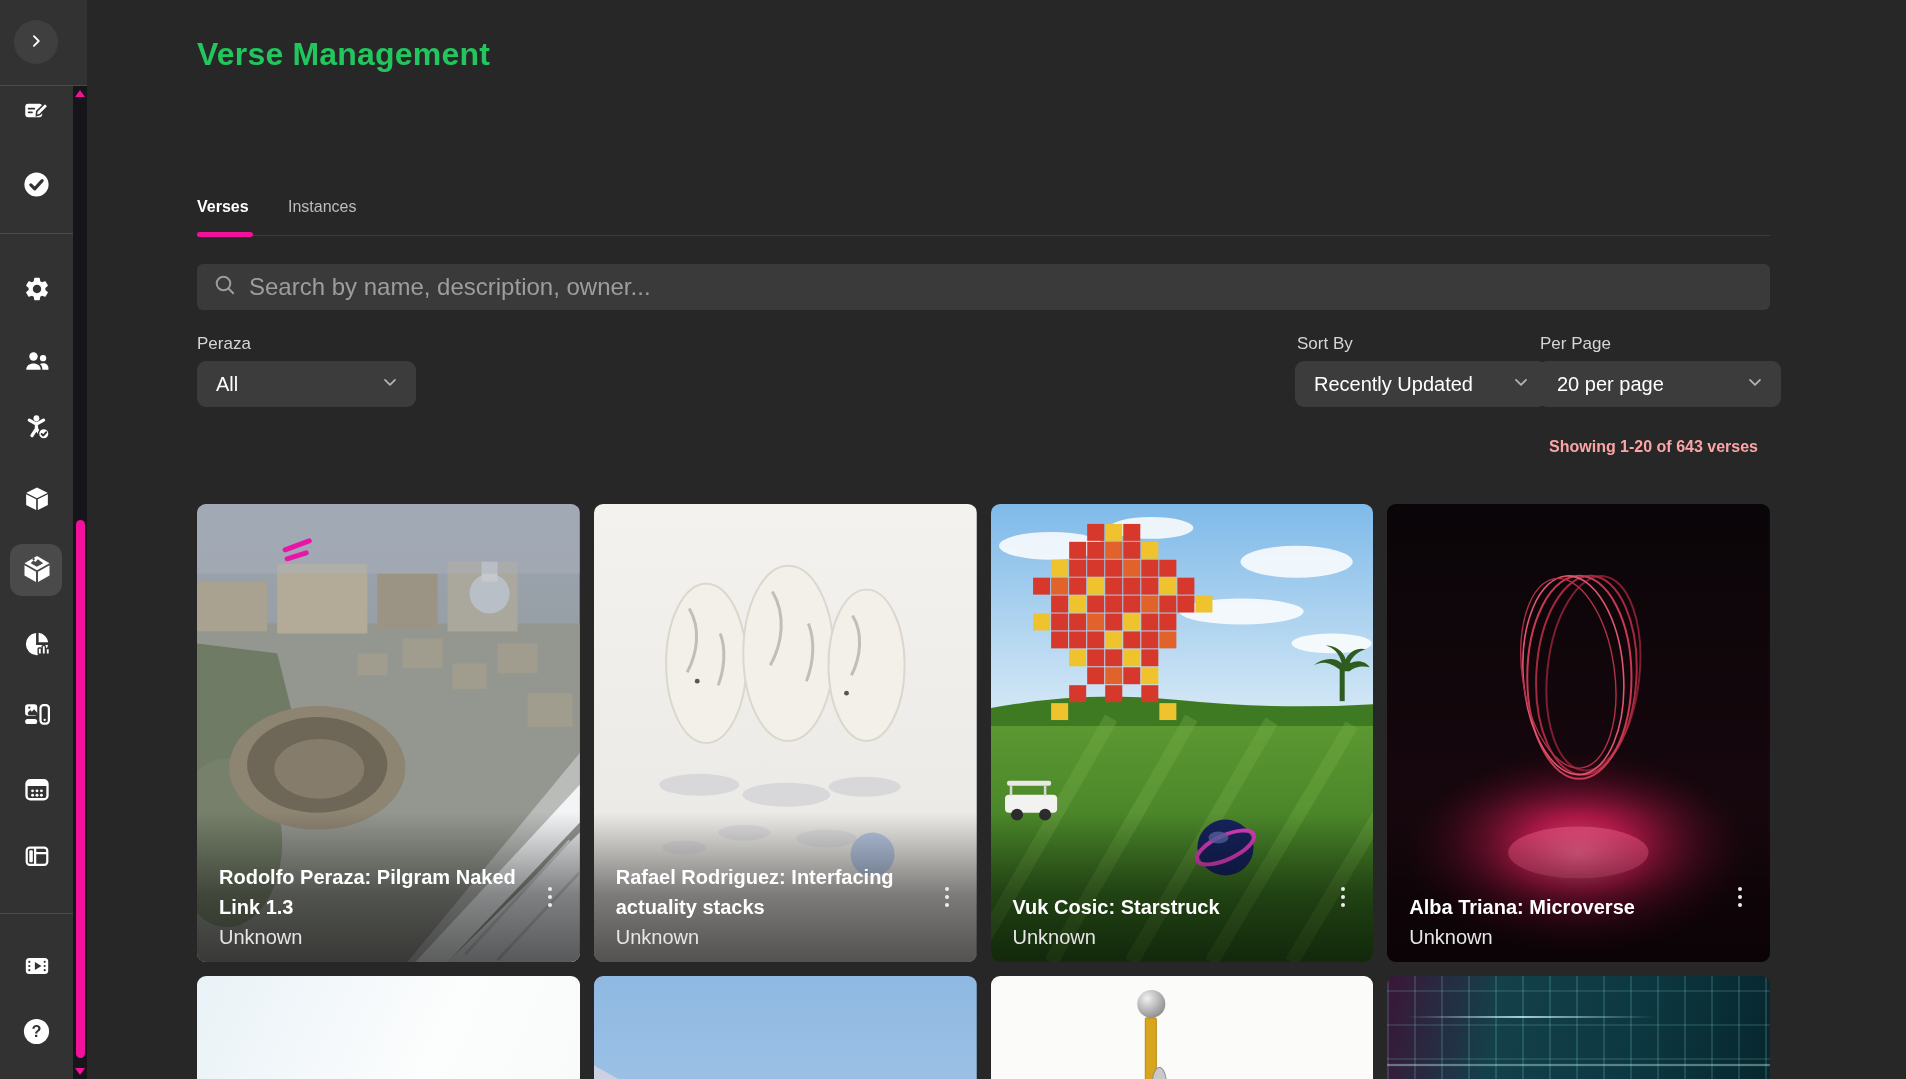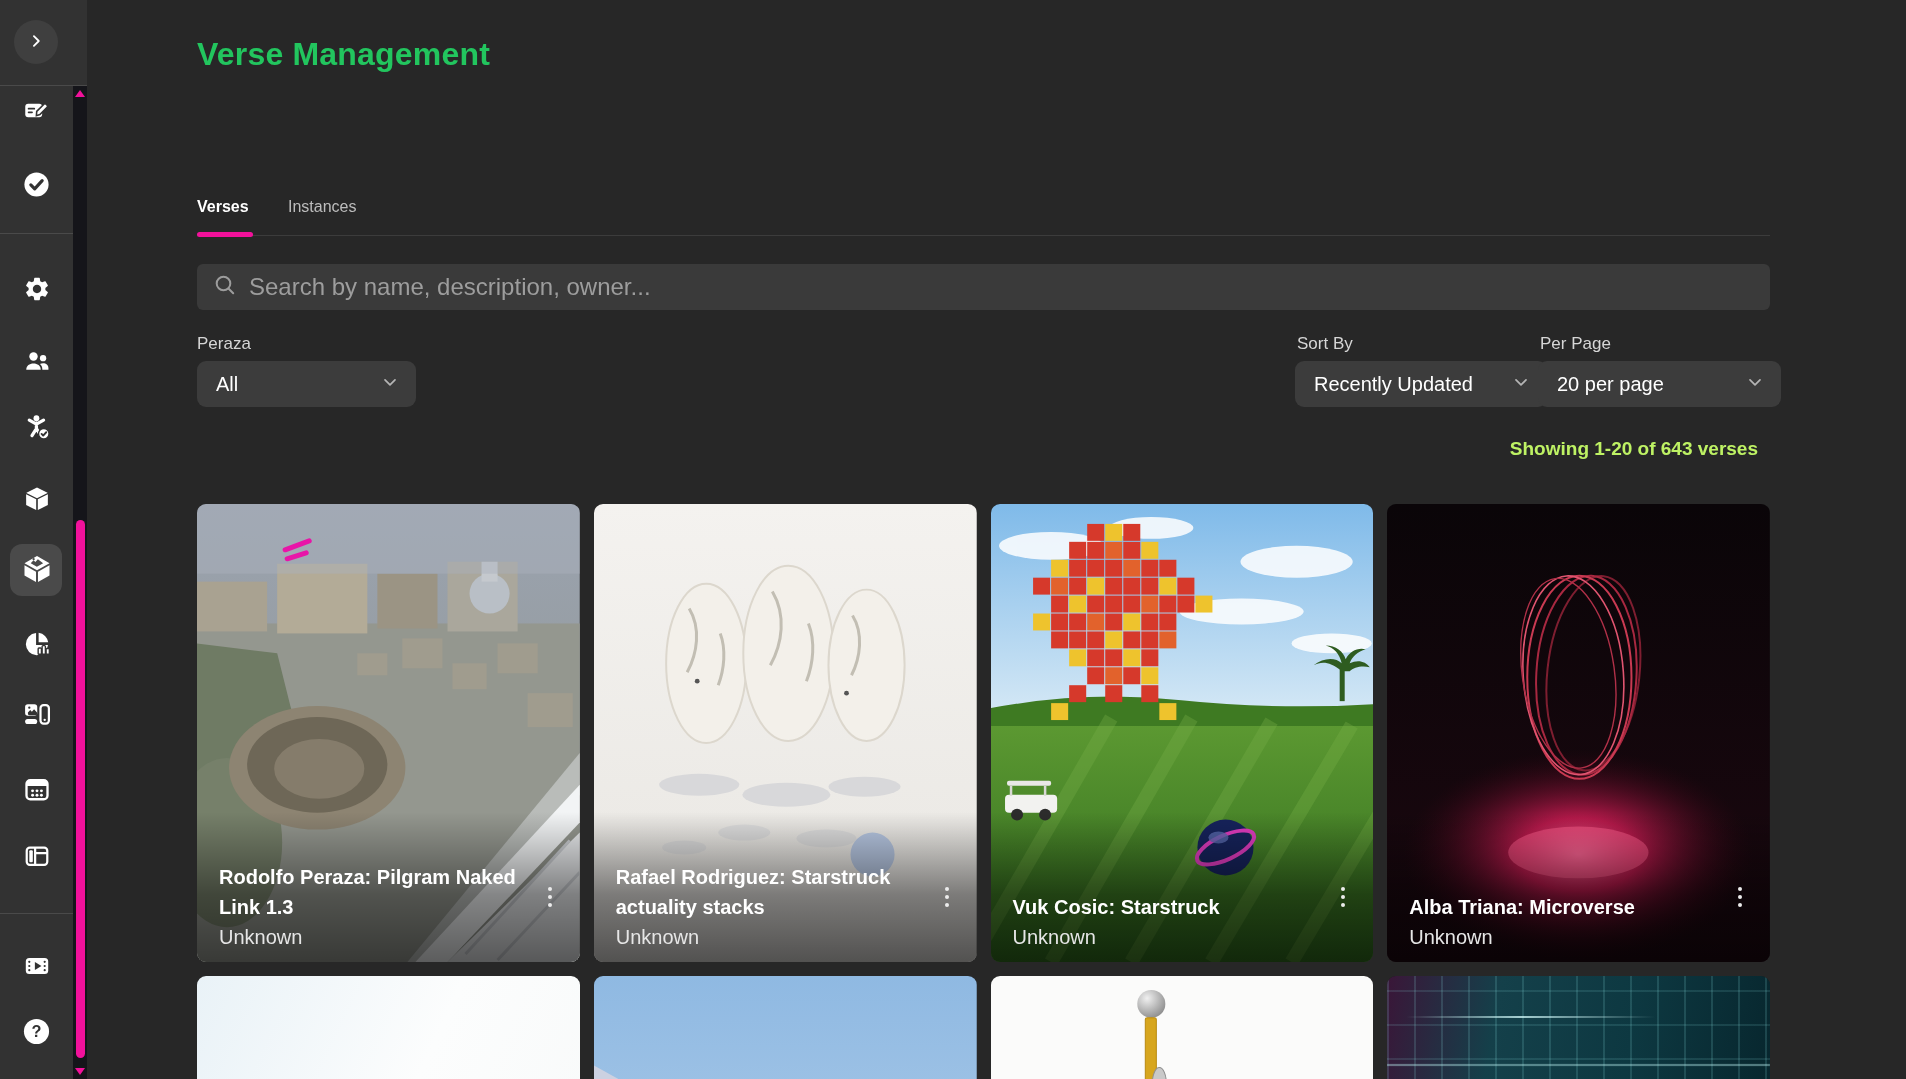--- a/index.html
+++ b/index.html
@@ -51,21 +51,21 @@
   
   .f-label { position:absolute; top:334px; font-size:17px; color:#d6d6d6; }
   .dropdown {
     position:absolute; top:361px; height:46px; background:#3c3c3c; border:none; border-radius:9px;
     display:flex; align-items:center; justify-content:space-between; padding:0 16px 0 19px;
     color:#fff; font-size:20px; cursor:pointer; font-family:"Liberation Sans", sans-serif;
   }
   .fl-status { left:0; } .dd-status { left:0; width:219px;align-items:center; }
   .fl-sort { left:1100px; } .dd-sort { left:1098px; width:252px; }
   .fl-per { left:1343px; } .dd-per { left:1341px; width:243px; }
-  .showing { position:absolute; top:438px; right:12px; font-size:19px; font-weight:bold; color:#bef264; }
+  .showing { position:absolute; top:438px; right:12px; font-size:16px; font-weight:bold; color:#fca5a5; }
   
   .grid { position:absolute; top:504px; left:0; width:1573px; display:grid; grid-template-columns:repeat(4,1fr); gap:14px; grid-auto-rows:458px; }
   .card { position:relative; border-radius:9px; overflow:hidden; background:#1a1a1a; cursor:pointer; }
   .thumb { position:absolute; inset:0; }
   .thumb svg { display:block; width:100%; height:100%; }
   .fade { position:absolute; left:0; right:0; bottom:0; height:150px;
     background:linear-gradient(180deg, rgba(0,0,0,0) 0%, rgba(0,0,0,.45) 55%, rgba(0,0,0,.62) 100%); }
   .cap { position:absolute; left:0; right:56px; bottom:10px; padding-left:22px; }
   .cap-t { font-size:20px; font-weight:bold; line-height:30px; color:#fff; }
   .cap-o { font-size:20px; line-height:30px; color:#e6e6e6; }
@@ -353,21 +353,21 @@
               <path d="M126 130c6 16 4 36-2 52"></path>
                 <path d="M214 120c7 18 5 40-2 58"></path>
             </g>
             <circle cx="103" cy="178" r="2.4" fill="#555"></circle>
               <circle cx="252" cy="190" r="2.4" fill="#555"></circle>
             <circle cx="278" cy="352" r="22" fill="#b7c7e2"></circle>
           </svg>
         </div>
         <div class="fade"></div>
         <div class="cap">
-          <div class="cap-t">Rafael Rodriguez: Starstruck actuality stacks</div>
+          <div class="cap-t">Rafael Rodriguez: Interfacing actuality stacks</div>
           <div class="cap-o">Unknown</div>
         </div>
         <button class="kebab">
             <i></i>
             <i></i>
             <i></i>
           </button>
       </article>
 
       <article class="card">

